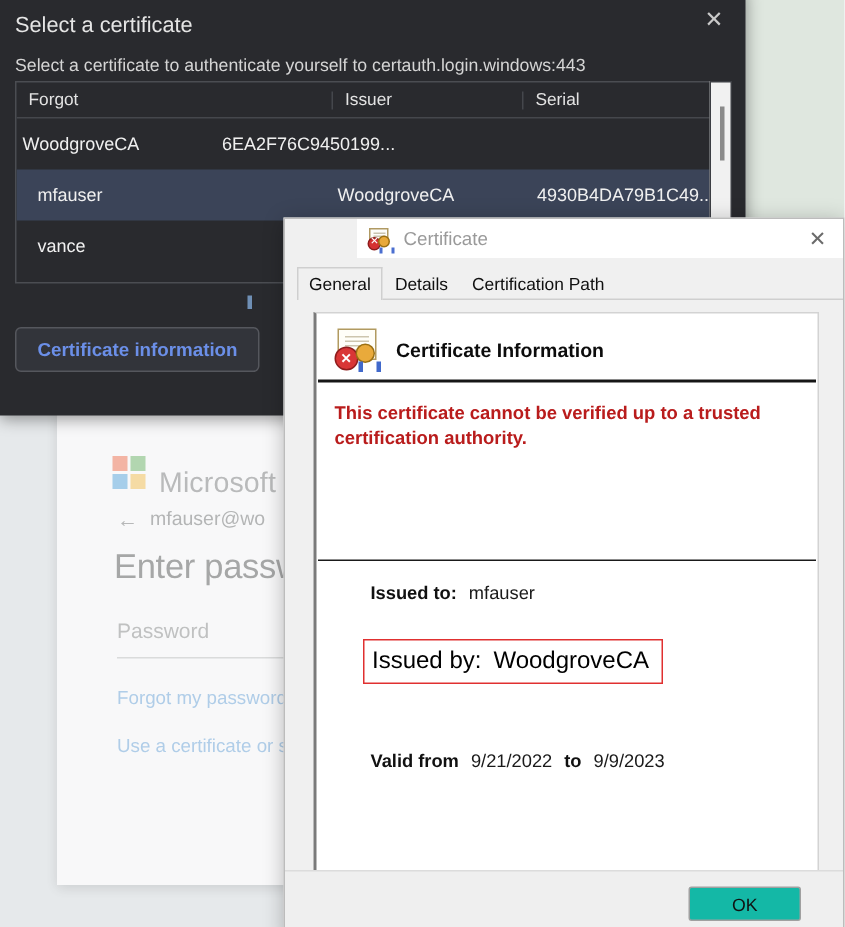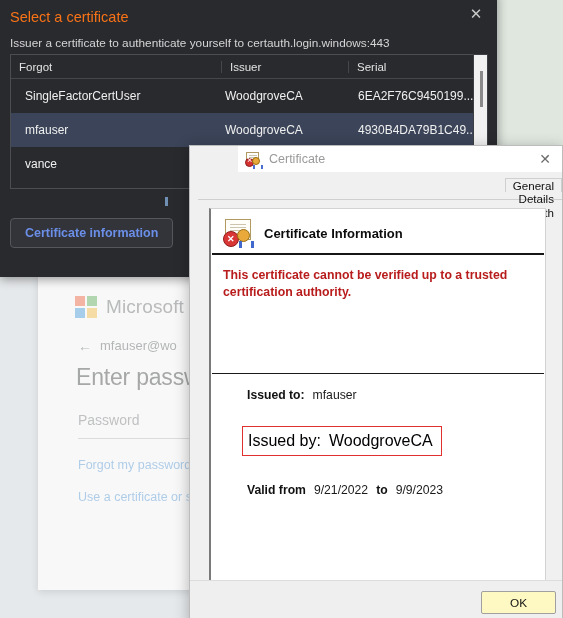--- a/index.html
+++ b/index.html
@@ -45,21 +45,21 @@
     width: 22px; height: 22px;
     display: grid; grid-template-columns: 1fr 1fr; grid-template-rows: 1fr 1fr;
     gap: 2px;
   }
   .ms-logo i { display: block; }
   .ms-logo i:nth-child(1) { background: #f9a08a; }
   .ms-logo i:nth-child(2) { background: #9fd09a; }
   .ms-logo i:nth-child(3) { background: #8ec5ea; }
   .ms-logo i:nth-child(4) { background: #fbd68a; }
   .ms-word {
-    font-size: 19px; color: #a9a9a9; letter-spacing: .1px;
+    font-size: 19px; color: #a9a9a9; letter-spacing: .1px; margin-top: 16px;
   }
   .back-row {
     position: absolute; left: 40px; top: 66px;
     display: flex; align-items: center; gap: 8px;
     font-size: 13px; color: #a2a2a2;
   }
   .back-arrow { font-size: 14px; color: #a6a6a6; line-height: 1; }
   .enter-pass {
     position: absolute; left: 38px; top: 92px;
     font-size: 23px; color: #8e8e8e; letter-spacing: -.2px;
@@ -89,21 +89,21 @@
   }
   .cs-close {
     position: absolute; right: 8px; top: 10px;
     width: 26px; height: 22px;
     display: flex; align-items: center; justify-content: center;
     color: #c9c9c9; font-size: 15px; line-height: 1;
     cursor: pointer;
   }
   .cs-title {
     position: absolute; left: 10px; top: 17px;
-    font-size: 14.5px; color: #f97316;
+    font-size: 14.5px; color: #e5e5e5;
   }
   .cs-sub {
     position: absolute; left: 10px; top: 44px;
     font-size: 11.8px; color: #d5d5d5;
   }
   .cs-table {
     position: absolute; left: 10px; top: 62px;
     width: 477px; height: 135px;
     border: 1px solid #4b4d52;
     background: #292a2e;
@@ -198,21 +198,20 @@
   .cd-close {
     position: absolute; right: 0; top: 0; width: 34px; height: 26px;
     display: flex; align-items: center; justify-content: center;
     color: #6b6b6b; font-size: 14px; cursor: pointer;
   }
 
   .cd-tabs {
     position: relative; height: 22px; margin: 6px 0 0 8px;
     display: flex; align-items: flex-end;
     border-bottom: 1px solid #cfcfcf;
-    flex-direction: column;
   }
   .cd-tab {
     height: 21px; padding: 0 7px;
     display: flex; align-items: center;
     font-size: 11.6px; color: #101010;
     border: 1px solid transparent; border-bottom: none;
     cursor: pointer;
   }
   .cd-tab.active {
     background: #f0f0f0;
@@ -273,38 +272,38 @@
 
   .blank-gap { height: 73px; }
 
   .facts { padding: 14px 0 0 0; }
   .fact-row {
     display: flex; align-items: baseline; gap: 8px;
     font-size: 12.2px; color: #111; margin-left: 36px;
   }
   .fact-row .k { font-weight: bold; white-space: nowrap; }
   .fact-row .v { color: #1a1a1a; white-space: nowrap; }
-  .fact-row.sp2 { margin-top: 27px; }
+  .fact-row.sp2 { margin-top: 44px; }
   .highlight-box {
     display: inline-flex; align-items: baseline; gap: 8px;
     border: 1.6px solid #e03030;
     padding: 5px 8px 5px 5px;
     margin-left: 31px;
   }
 
   .cd-footer {
     position: absolute; left: 0; bottom: 0;
     width: 100%; height: 44px;
     background: #efefef; border-top: 1px solid #dcdcdc;
   }
   .ok-btn {
-    position: absolute; right: 6px; top: 10px;
+    position: absolute; right: 28px; top: 10px;
     width: 75px; height: 23px;
     display: flex; align-items: center; justify-content: center;
-    background: #fef9c3; border: 1px solid #a0a0a0; border-radius: 2px;
+    background: #14b8a6; border: 1px solid #a0a0a0; border-radius: 2px;
     font-size: 11.8px; color: #111;
     cursor: pointer;
   }
 
   .tiny-caret {
     position: absolute; left: 165px; top: 205px;
     width: 3px; height: 9px; background: #6f8fb5;
   }
 </style>
 </head>
@@ -338,31 +337,30 @@
       <div class="rule"></div>
     </div>
 
     <a class="login-link l1">Forgot my password</a>
     <a class="login-link l2">Use a certificate or s</a>
   </div>
 
   <div class="cert-select">
     <div class="cs-close">✕</div>
     <div class="cs-title">Select a certificate</div>
-    <div class="cs-sub">Issuer a certificate to authenticate yourself to certauth.login.windows:443</div>
+    <div class="cs-sub">Select a certificate to authenticate yourself to certauth.login.windows:443</div>
 
     <div class="cs-table">
       <div class="cs-head">
         <div class="c1">Forgot</div>
         <div class="c2">Issuer</div>
         <div class="c3">Serial</div>
       </div>
 
       <div class="cs-row">
-        <div class="c1">SingleFactorCertUser</div>
         <div class="c2">WoodgroveCA</div>
         <div class="c3">6EA2F76C9450199...</div>
       </div>
 
       <div class="cs-row selected">
         <div class="c1">mfauser</div>
         <div class="c2">WoodgroveCA</div>
         <div class="c3">4930B4DA79B1C49...</div>
       </div>
 

